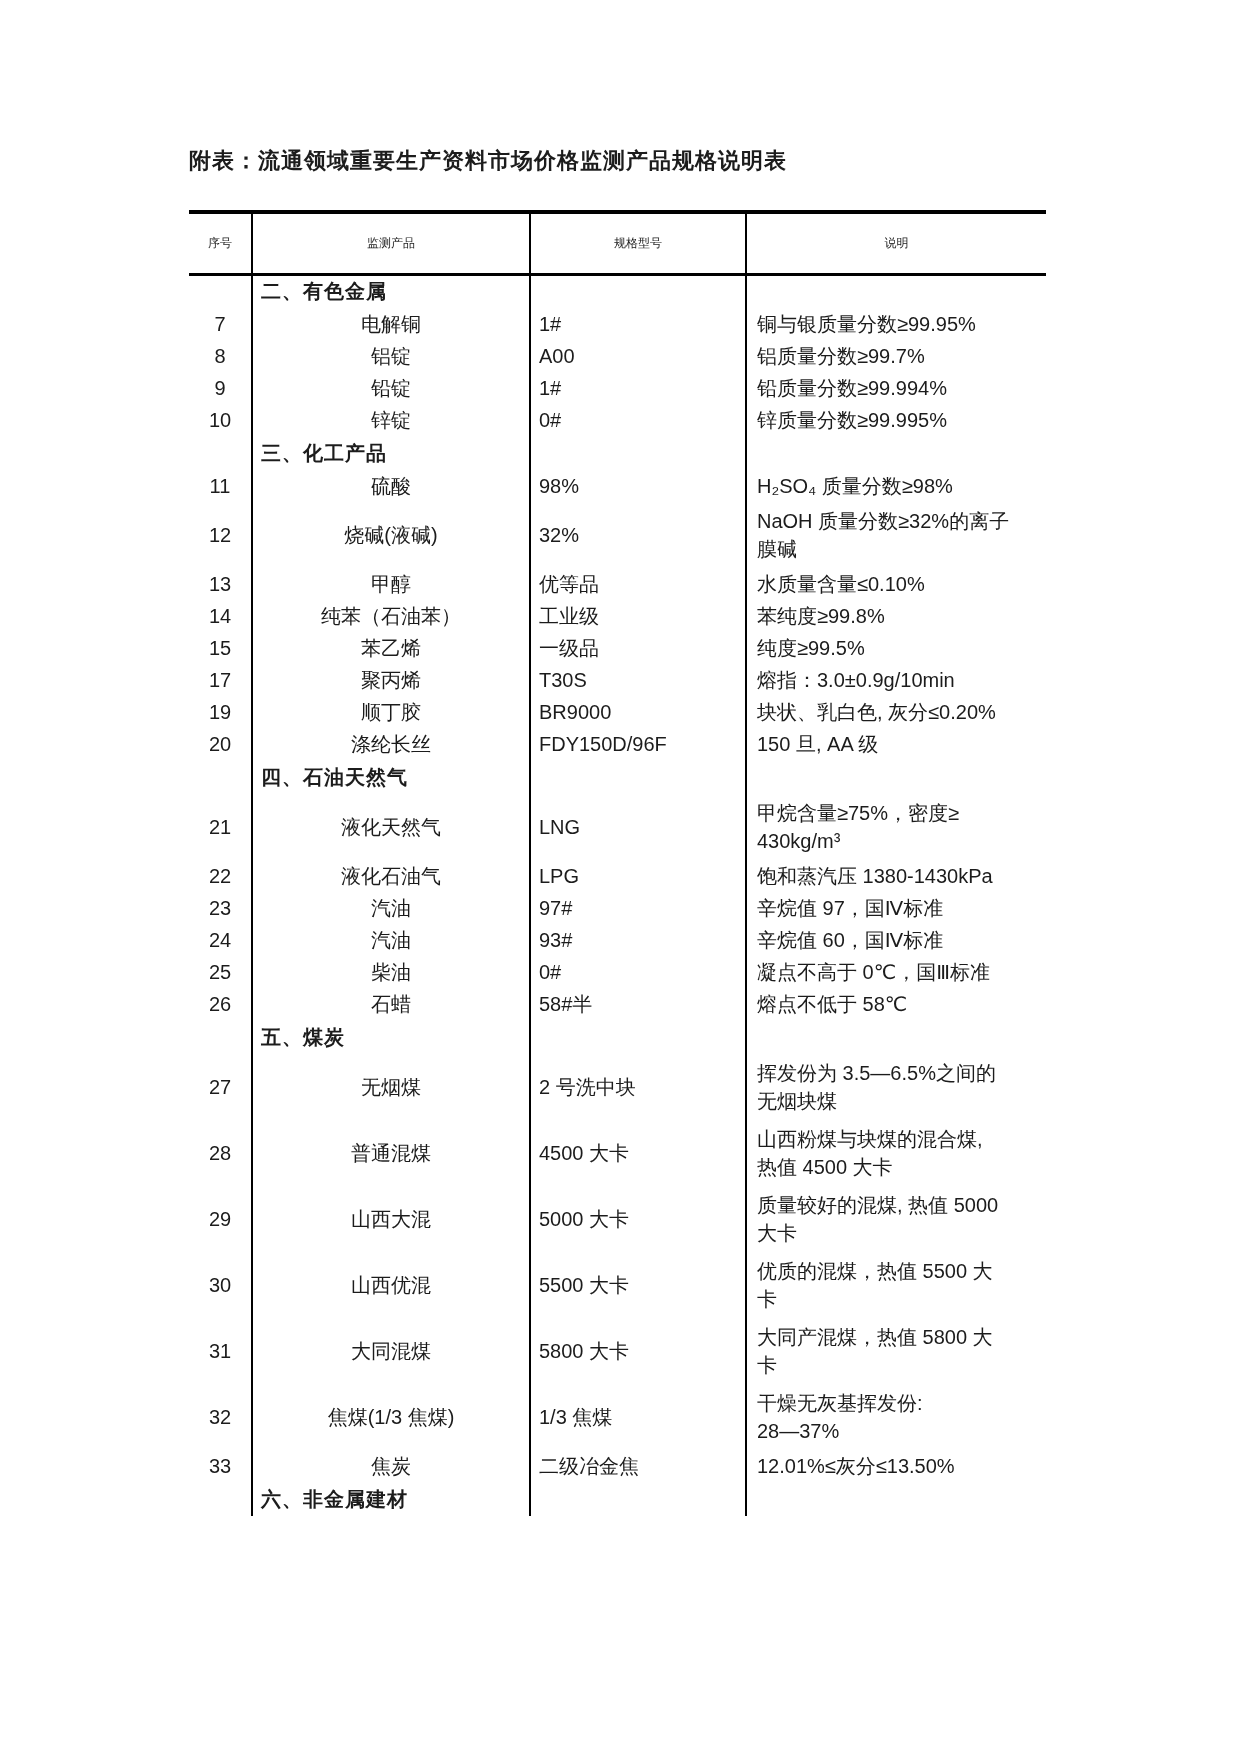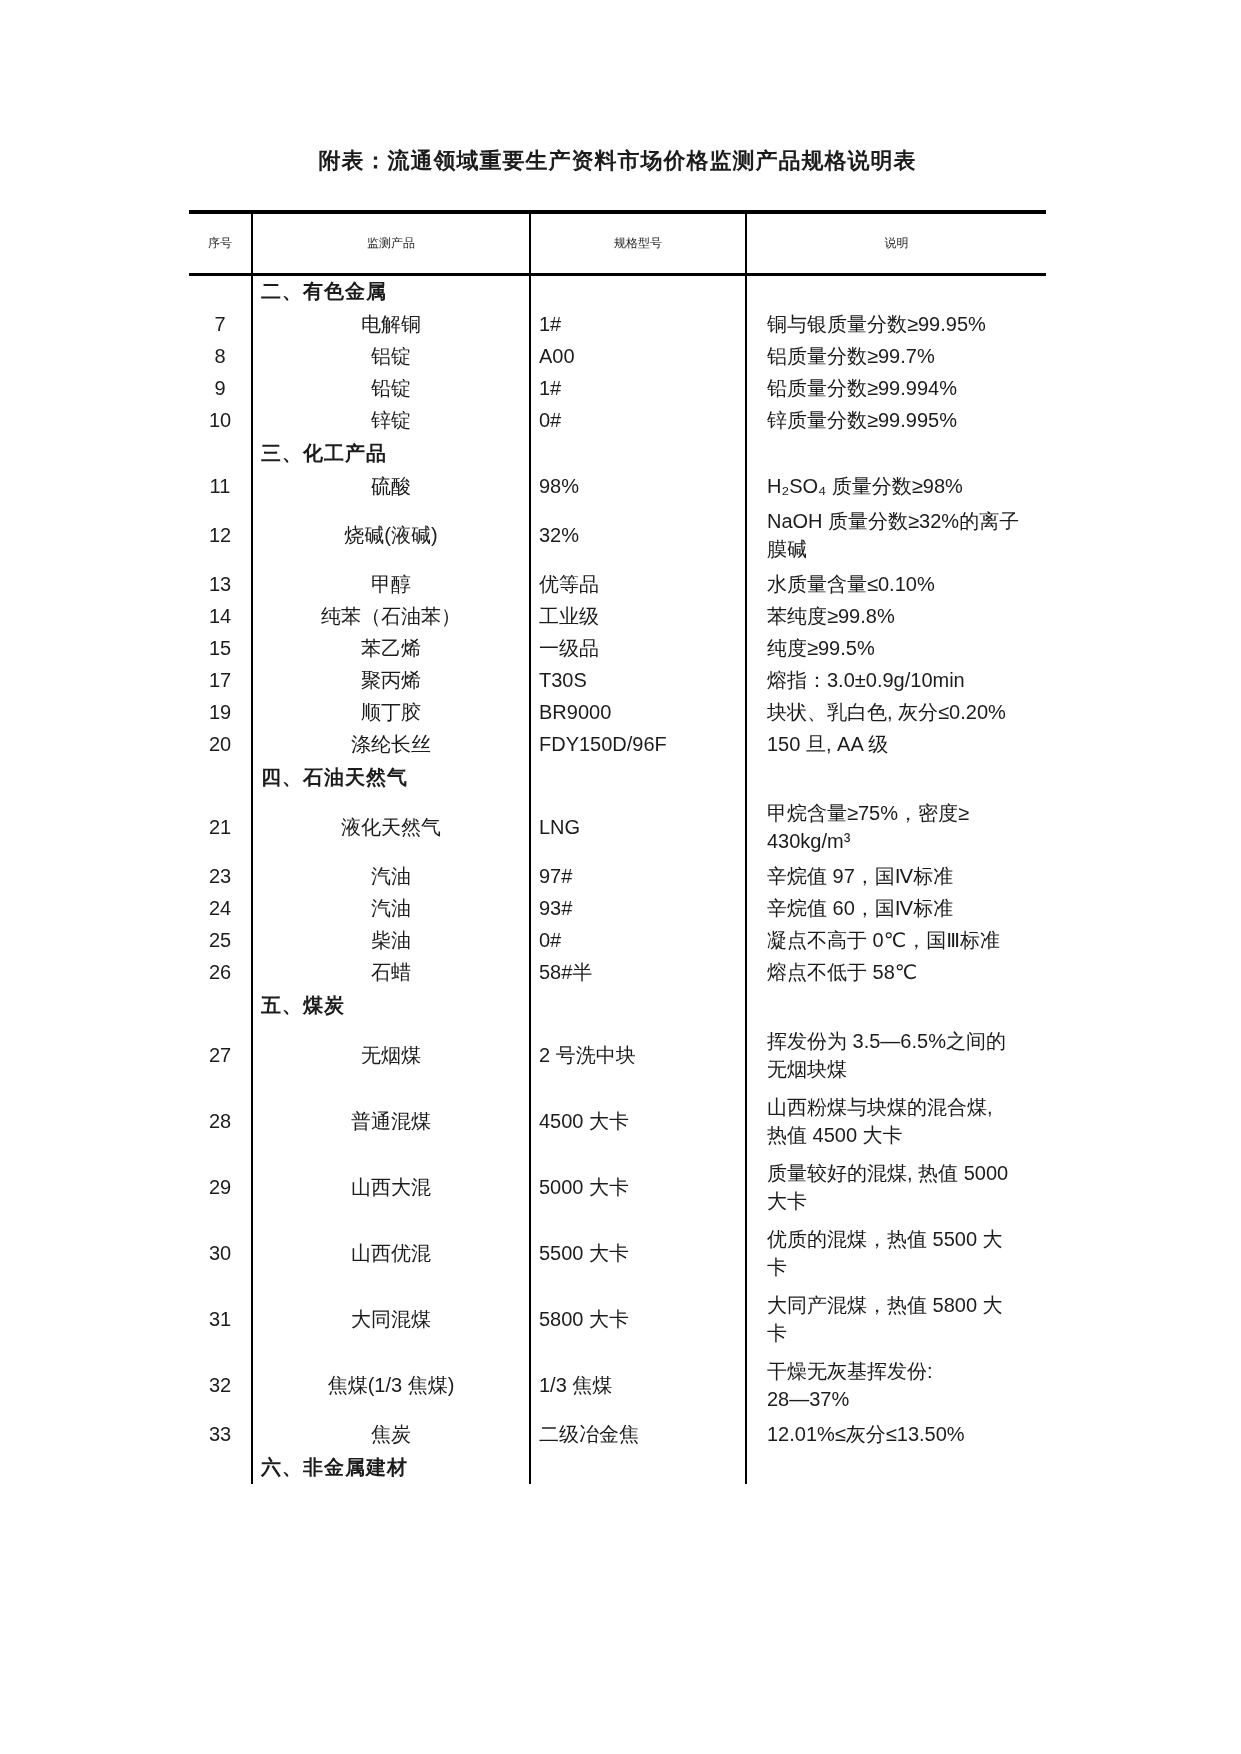--- a/index.html
+++ b/index.html
@@ -19,21 +19,20 @@
     height: 1754px;
     background: #ffffff;
     overflow: hidden;
   }
   .doc-title {
     position: absolute;
     left: 189px;
     top: 146px;
     width: 857px;
     margin: 0;
-    text-align: center;
     font-size: 22px;
     font-weight: bold;
     letter-spacing: 1px;
     white-space: nowrap;
   }
   table.spec-table {
     position: absolute;
     left: 189px;
     top: 210px;
     width: 857px;
@@ -65,21 +64,21 @@
   tbody td {
     font-size: 20px;
     vertical-align: middle;
     padding: 0;
     overflow: hidden;
     white-space: nowrap;
   }
   td.no      { text-align: center; }
   td.product { text-align: center; }
   td.spec    { text-align: left; padding-left: 8px; }
-  td.desc    { text-align: left; padding-left: 20px; }
+  td.desc    { text-align: left; padding-left: 10px; }
   td.desc .desc-line { line-height: 28px; }
   tr.section td.product {
     text-align: left;
     font-weight: bold;
     padding-left: 8px;
     letter-spacing: 1px;
   }
 </style>
 </head>
 <body>
@@ -222,20 +221,28 @@
         <tr class="double">
           <td class="no vline">21</td>
           <td class="product vline">液化天然气</td>
           <td class="spec vline">LNG</td>
           <td class="desc">
             <div class="desc-line">甲烷含量≥75%，密度≥</div>
             <div class="desc-line">430kg/m³</div>
           </td>
         </tr>
         <tr class="single">
+          <td class="no vline">22</td>
+          <td class="product vline">液化石油气</td>
+          <td class="spec vline">LPG</td>
+          <td class="desc">
+            <div class="desc-line">饱和蒸汽压 1380-1430kPa</div>
+          </td>
+        </tr>
+        <tr class="single">
           <td class="no vline">23</td>
           <td class="product vline">汽油</td>
           <td class="spec vline">97#</td>
           <td class="desc">
             <div class="desc-line">辛烷值 97，国Ⅳ标准</div>
           </td>
         </tr>
         <tr class="single">
           <td class="no vline">24</td>
           <td class="product vline">汽油</td>

